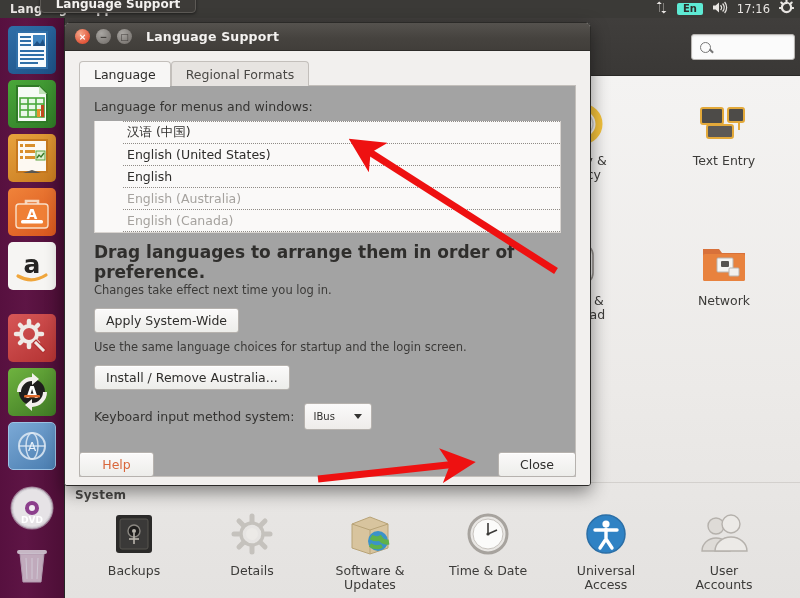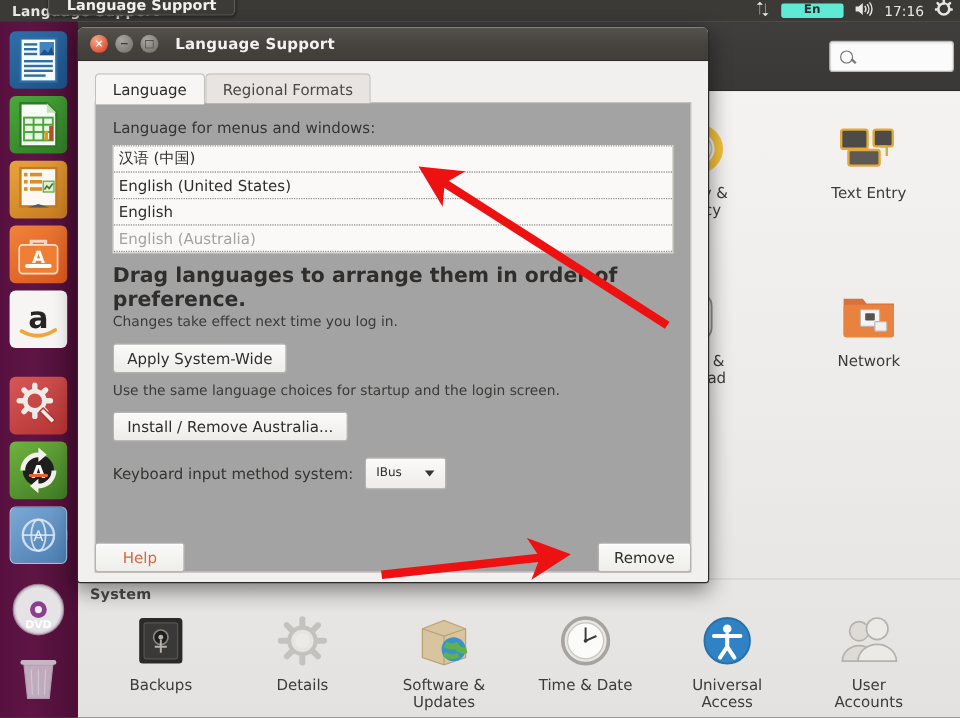--- a/index.html
+++ b/index.html
@@ -66,21 +66,21 @@
 
   
   .panel {
     position:absolute; left:0; top:0; width:800px; height:18px;
     background:#3b3a37; color:#e8e5e2; font-size:11.5px;
     display:flex; align-items:center;
   }
   .panel .appname { margin-left:10px; font-weight:bold; letter-spacing:.2px; }
   .panel .right { position:absolute; right:6px; top:0; height:18px;
     display:flex; align-items:center; gap:9px; font-size:11.5px; }
-  .kbd-ind { background:#5eead4; color:#2e2d2b; border-radius:2px; padding:0 19px;
+  .kbd-ind { background:#5eead4; color:#2e2d2b; border-radius:2px; padding:0 6px;
     font-size:10px; line-height:12px; font-weight:bold; }
 
   
   .tooltip {
     position:absolute; left:40px; top:-9px; width:156px; height:22px;
     background:#3d3b38; border:1px solid #5d5a56; border-radius:4px;
     color:#f3f1ef; font-size:12px; font-weight:bold;
     display:flex; align-items:flex-end; justify-content:center; padding-bottom:1px;
     box-shadow:0 1px 3px rgba(0,0,0,.5);
   }
@@ -127,21 +127,21 @@
     border:1px solid #c3bfbb; background:#a3a3a3;
     margin-top:-1px; height:392px; padding:13px 14px 0 14px; position:relative;
   }
   .lbl { font-size:12.5px; color:#353432; }
 
   .langlist { margin-top:8px; background:#faf9f8; border:1px solid #d9d5d1; border-top:none; }
   .langrow {
     height:23px; display:flex; align-items:center; padding-left:4px;
     font-size:12.5px; color:#2e2d2b;
     border-bottom:1px dotted #8f8b86; border-top:1px dotted #8f8b86;
-    margin-top:-1px; background:#faf9f8;
+    margin-top:-1px; background:#faf9f8;margin-left:28px;
   }
   .langrow.dim { color:#a5a29e; }
 
   .note-b { margin-top:9px; font-size:17px; font-weight:bold; color:#2f2e2c; }
   .note-n { margin-top:1px; font-size:11.5px; color:#3b3a38; }
 
   .btn {
     display:inline-flex; align-items:center; justify-content:center;
     height:25px; padding:0 11px; font-size:12.5px; color:#2f2e2c;
     background: linear-gradient(to bottom,#fbfafa,#ededea);
@@ -552,20 +552,21 @@
 
       <div class="tabpanel">
 
         <div class="lbl">Language for menus and windows:</div>
 
         <div class="langlist">
           <div class="langrow">汉语 (中国)</div>
           <div class="langrow">English (United States)</div>
           <div class="langrow">English</div>
           <div class="langrow dim">English (Australia)</div>
+          <div class="langrow dim">English (Canada)</div>
         </div>
 
         <div class="note-b">Drag languages to arrange them in order of preference.</div>
         <div class="note-n">Changes take effect next time you log in.</div>
 
         <div style="margin-top:11px;">
           <span class="btn">Apply System-Wide</span>
         </div>
         <div class="hint">Use the same language choices for startup and the login screen.</div>
 
@@ -577,21 +578,21 @@
           <span class="lbl">Keyboard input method system:</span>
           <span class="combo">
             <span>IBus</span>
             <span class="caret"></span>
           </span>
         </div>
       </div>
 
       <div class="dlg-foot">
         <span class="btn help">Help</span>
-        <span class="btn close-b">Remove</span>
+        <span class="btn close-b">Close</span>
       </div>
     </div>
   </div>
 
   <svg class="arrows" width="800" height="598" viewBox="0 0 800 598">
     <defs>
       <marker id="ah" markerWidth="5" markerHeight="5" refX="3.6" refY="2.5" orient="auto">
         <path d="M0,0 L5,2.5 L0,5 L1.3,2.5 Z" fill="#ee1111"></path>
       </marker>
     </defs>

